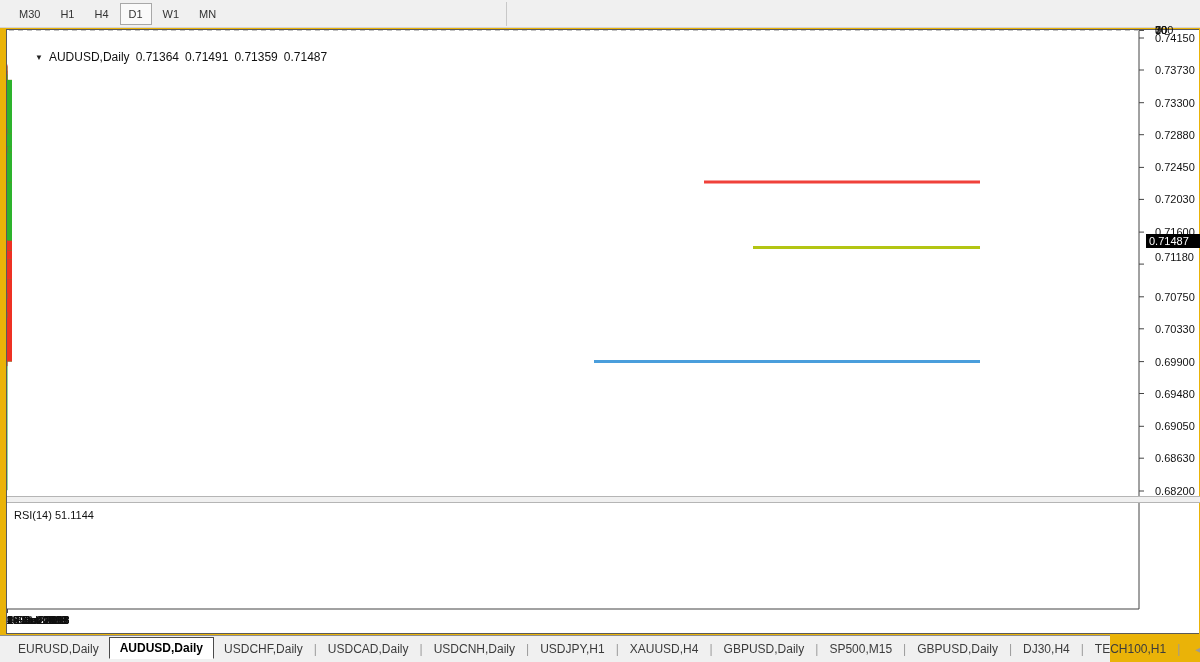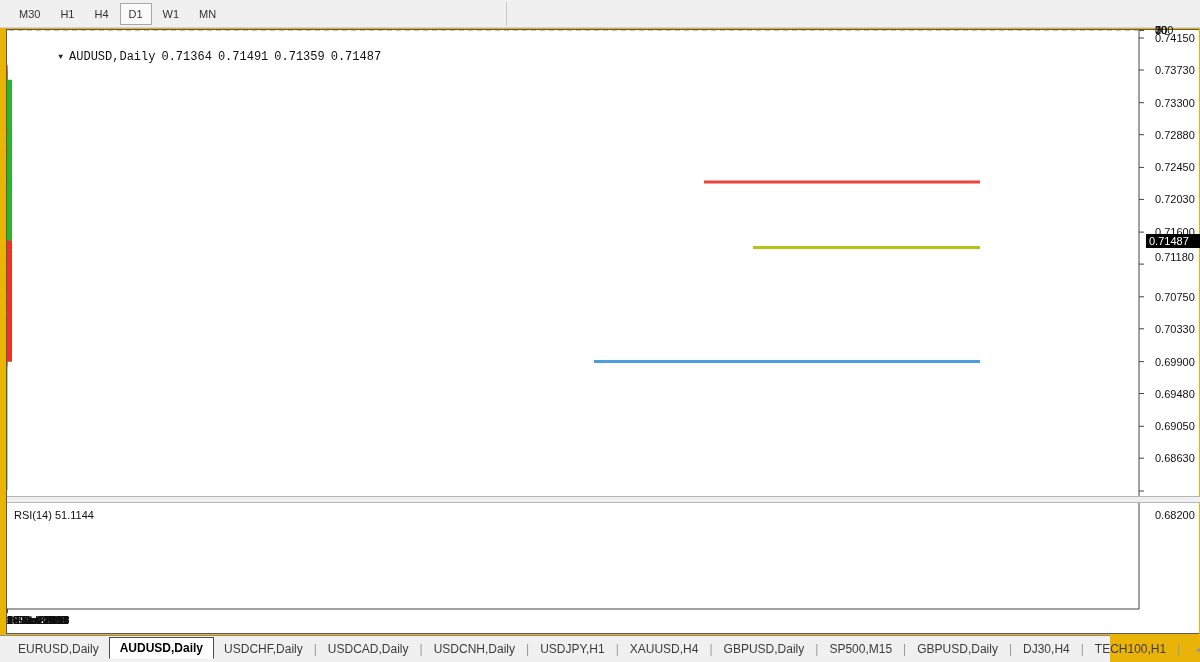--- a/index.html
+++ b/index.html
@@ -13,21 +13,21 @@
            border-bottom:1px solid #d4d4d4;}
   .tf-btn{font-size:11px;color:#333;padding:4px 8px;border:1px solid transparent;cursor:default;}
   .tf-btn.active{background:#fafafa;border:1px solid #a8a8a8;}
   .toolbar-sep{position:absolute;left:506px;top:2px;height:24px;width:1px;background:#c8c8c8;}
 
   
   .chart-window{position:absolute;left:6px;top:29px;width:1193px;height:605px;background:#fff;
                 border:1px solid #5a5a5a;border-right:none;box-sizing:border-box;}
   .chart-svg{position:absolute;left:0;top:0;}
 
-  .chart-title{position:absolute;left:8px;top:6px;font-size:12px;color:#111;white-space:pre;font-family:Liberation Mono, monospace;}
+  .chart-title{position:absolute;left:8px;top:6px;font-size:12px;color:#111;white-space:pre;}
   .chart-title .tri{font-size:8px;vertical-align:1px;margin-right:6px;color:#222;}
   .chart-title b{font-weight:normal;}
   .ohlc span{margin-left:6px;}
 
   .rsi-label{position:absolute;left:7px;top:479px;font-size:11px;color:#111;}
 
   
   .p-label{position:absolute;left:1148px;font-size:11px;color:#111;transform:translateY(-6px);}
   .price-tag{position:absolute;left:1139px;width:57px;height:14px;background:#000;color:#fff;
              font-size:11px;line-height:14px;padding-left:3px;box-sizing:border-box;}
@@ -349,21 +349,21 @@
         <div class="p-label" style="top: 137.421px;">0.72450</div>
         <div class="p-label" style="top: 169.396px;">0.72030</div>
         <div class="p-label" style="top: 202.131px;">0.71600</div>
         <div class="p-label" style="top: 227px; text-align: right;">0.71180</div>
         <div class="p-label" style="top: 266.842px;">0.70750</div>
         <div class="p-label" style="top: 298.817px;">0.70330</div>
         <div class="p-label" style="top: 331.553px;">0.69900</div>
         <div class="p-label" style="top: 363.527px;">0.69480</div>
         <div class="p-label" style="top: 396.263px;">0.69050</div>
         <div class="p-label" style="top: 428.238px;">0.68630</div>
-        <div class="p-label" style="top: 460.974px; margin-top: 24px;">0.68200</div>
+        <div class="p-label" style="top: 460.974px;">0.68200</div>
       </div>
     <div id="rsi-axis-labels">
         <div class="rsi-axis-label">100</div>
         <div class="rsi-axis-label">70</div>
         <div class="rsi-axis-label">30</div>
         <div class="rsi-axis-label">0</div>
       </div>
     <div id="date-labels">
         <div class="d-label">9 Oct 2018</div>
         <div class="d-label">18 Oct 2018</div>

